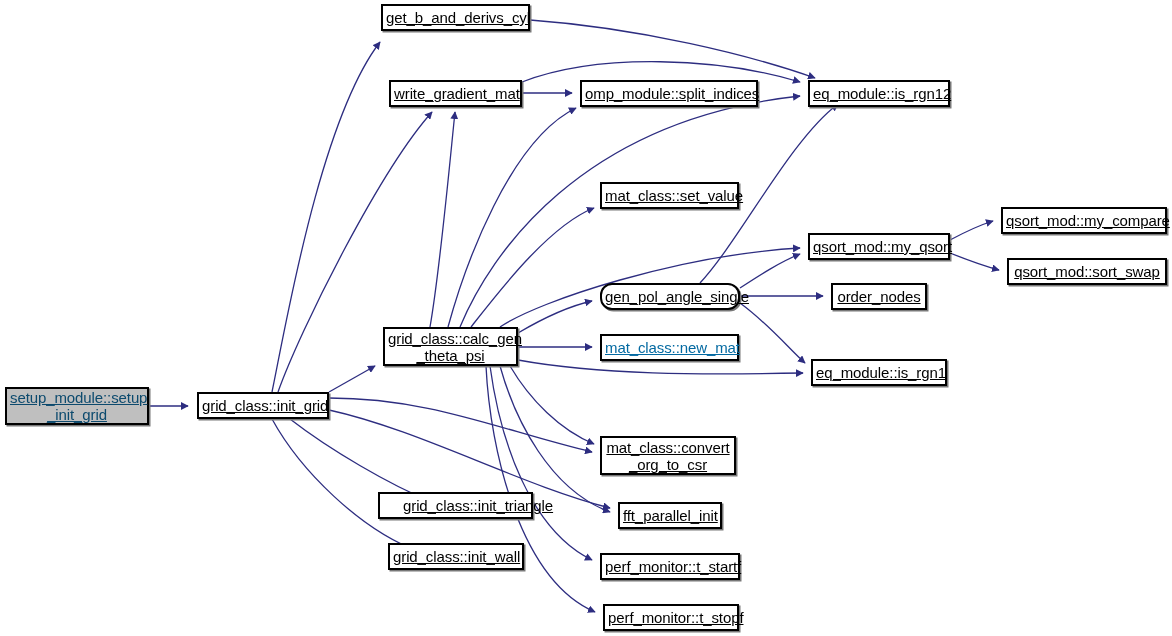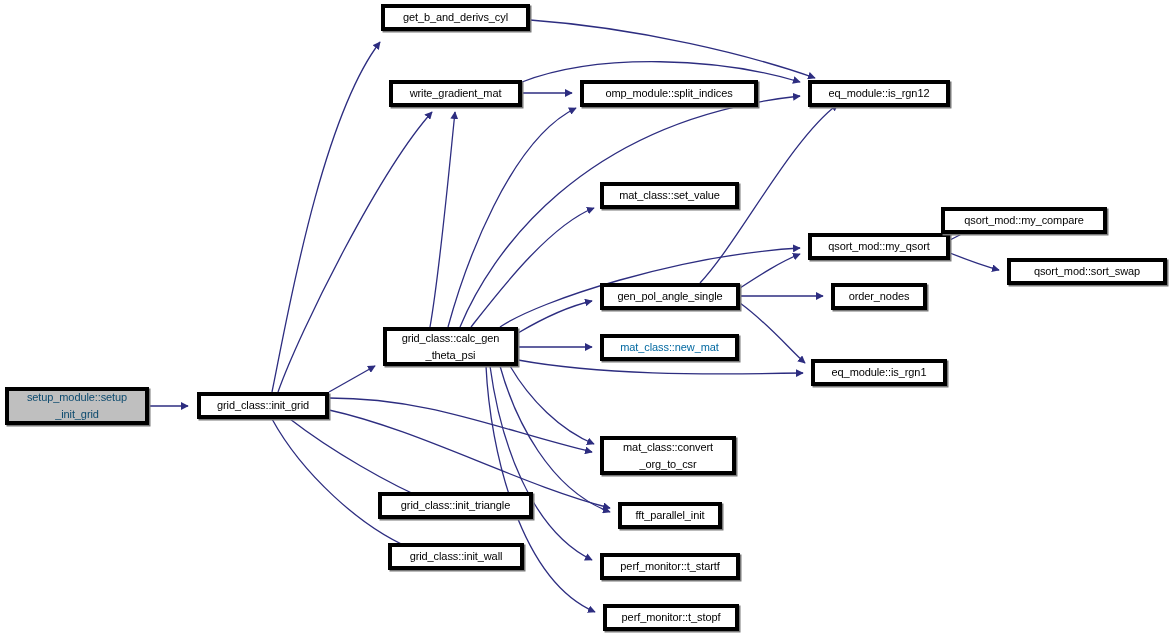--- a/index.html
+++ b/index.html
@@ -20,32 +20,33 @@
     position: absolute;
     left: 0;
     top: 0;
     width: 1172px;
     height: 636px;
     pointer-events: none;
   }
   .node {
     position: absolute;
     box-sizing: border-box;
-    border: 4px solid #1d4ed8;
+    border: 2px solid #1d4ed8;
     background: #ffffff;
     color: #000000;
-    font-size: 11px;
+    font-size: 15px;
     line-height: 17px;
     display: flex;
     align-items: center;
     justify-content: center;
     text-align: center;
     white-space: pre-line;
     letter-spacing: -0.1px;
     box-shadow: 1.5px 1.5px 0 0 #787878;
+    text-decoration: underline;
   }
   .node.root {
     background: #bfbfbf;
   }
   .node-label {
     display: block;
     width: 100%;
     padding: 0 3px;
     box-sizing: border-box;
   }
@@ -99,28 +100,28 @@
 _init_grid</span></div>
       <div class="node" style="left: 197px; top: 392px; width: 132px; height: 27px; background: rgb(255, 255, 255); border-color: rgb(0, 0, 0); color: rgb(0, 0, 0);"><span class="node-label">grid_class::init_grid</span></div>
       <div class="node" style="left: 383px; top: 327px; width: 135px; height: 39px; background: rgb(255, 255, 255); border-color: rgb(0, 0, 0); color: rgb(0, 0, 0);"><span class="node-label">grid_class::calc_gen
 _theta_psi</span></div>
       <div class="node" style="left: 381px; top: 4px; width: 149px; height: 27px; background: rgb(255, 255, 255); border-color: rgb(0, 0, 0); color: rgb(0, 0, 0);"><span class="node-label">get_b_and_derivs_cyl</span></div>
       <div class="node" style="left: 389px; top: 80px; width: 133px; height: 27px; background: rgb(255, 255, 255); border-color: rgb(0, 0, 0); color: rgb(0, 0, 0);"><span class="node-label">write_gradient_mat</span></div>
       <div class="node" style="left: 580px; top: 80px; width: 178px; height: 27px; background: rgb(255, 255, 255); border-color: rgb(0, 0, 0); color: rgb(0, 0, 0);"><span class="node-label">omp_module::split_indices</span></div>
       <div class="node" style="left: 808px; top: 80px; width: 142px; height: 27px; background: rgb(255, 255, 255); border-color: rgb(0, 0, 0); color: rgb(0, 0, 0);"><span class="node-label">eq_module::is_rgn12</span></div>
       <div class="node" style="left: 600px; top: 182px; width: 139px; height: 27px; background: rgb(255, 255, 255); border-color: rgb(0, 0, 0); color: rgb(0, 0, 0); text-align: center;"><span class="node-label">mat_class::set_value</span></div>
       <div class="node" style="left: 808px; top: 233px; width: 142px; height: 27px; background: rgb(255, 255, 255); border-color: rgb(0, 0, 0); color: rgb(0, 0, 0);"><span class="node-label">qsort_mod::my_qsort</span></div>
-      <div class="node" style="left: 941px; top: 207px; width: 166px; height: 27px; background: rgb(255, 255, 255); border-color: rgb(0, 0, 0); color: rgb(0, 0, 0);"><span class="node-label">qsort_mod::my_compare</span></div>
+      <div class="node" style="left: 1001px; top: 207px; width: 166px; height: 27px; background: rgb(255, 255, 255); border-color: rgb(0, 0, 0); color: rgb(0, 0, 0);"><span class="node-label">qsort_mod::my_compare</span></div>
       <div class="node" style="left: 1007px; top: 258px; width: 160px; height: 27px; background: rgb(255, 255, 255); border-color: rgb(0, 0, 0); color: rgb(0, 0, 0);"><span class="node-label">qsort_mod::sort_swap</span></div>
-      <div class="node" style="left: 600px; top: 283px; width: 140px; height: 27px; background: rgb(255, 255, 255); border-color: rgb(0, 0, 0); color: rgb(0, 0, 0);"><span class="node-label">gen_pol_angle_single</span></div>
+      <div class="node" style="left: 600px; top: 283px; width: 140px; height: 27px; background: rgb(255, 255, 255); border-color: rgb(0, 0, 0); color: rgb(0, 0, 0); border-radius: 12px;"><span class="node-label">gen_pol_angle_single</span></div>
       <div class="node" style="left: 831px; top: 283px; width: 96px; height: 27px; background: rgb(255, 255, 255); border-color: rgb(0, 0, 0); color: rgb(0, 0, 0);"><span class="node-label">order_nodes</span></div>
       <div class="node" style="left: 600px; top: 334px; width: 139px; height: 27px; background: rgb(255, 255, 255); border-color: rgb(0, 0, 0); color: #0369a1;"><span class="node-label">mat_class::new_mat</span></div>
       <div class="node" style="left: 811px; top: 359px; width: 136px; height: 27px; background: rgb(255, 255, 255); border-color: rgb(0, 0, 0); color: rgb(0, 0, 0);"><span class="node-label">eq_module::is_rgn1</span></div>
       <div class="node" style="left: 600px; top: 436px; width: 136px; height: 39px; background: rgb(255, 255, 255); border-color: rgb(0, 0, 0); color: rgb(0, 0, 0);"><span class="node-label">mat_class::convert
 _org_to_csr</span></div>
       <div class="node" style="left: 618px; top: 502px; width: 104px; height: 27px; background: rgb(255, 255, 255); border-color: rgb(0, 0, 0); color: rgb(0, 0, 0);"><span class="node-label">fft_parallel_init</span></div>
-      <div class="node" style="left: 378px; top: 492px; width: 155px; height: 27px; background: rgb(255, 255, 255); border-color: rgb(0, 0, 0); color: rgb(0, 0, 0);"><span class="node-label">grid_class::init_triangle</span></div>
+      <div class="node" style="left: 378px; top: 492px; width: 155px; height: 27px; background: rgb(255, 255, 255); border-color: rgb(0, 0, 0); color: rgb(0, 0, 0); padding-left: 20px;"><span class="node-label">grid_class::init_triangle</span></div>
       <div class="node" style="left: 388px; top: 543px; width: 136px; height: 27px; background: rgb(255, 255, 255); border-color: rgb(0, 0, 0); color: rgb(0, 0, 0);"><span class="node-label">grid_class::init_wall</span></div>
       <div class="node" style="left: 600px; top: 553px; width: 140px; height: 27px; background: rgb(255, 255, 255); border-color: rgb(0, 0, 0); color: rgb(0, 0, 0);"><span class="node-label">perf_monitor::t_startf</span></div>
       <div class="node" style="left: 603px; top: 604px; width: 136px; height: 27px; background: rgb(255, 255, 255); border-color: rgb(0, 0, 0); color: rgb(0, 0, 0);"><span class="node-label">perf_monitor::t_stopf</span></div>
     </div>
 
 </div>
 
 </body></html>

